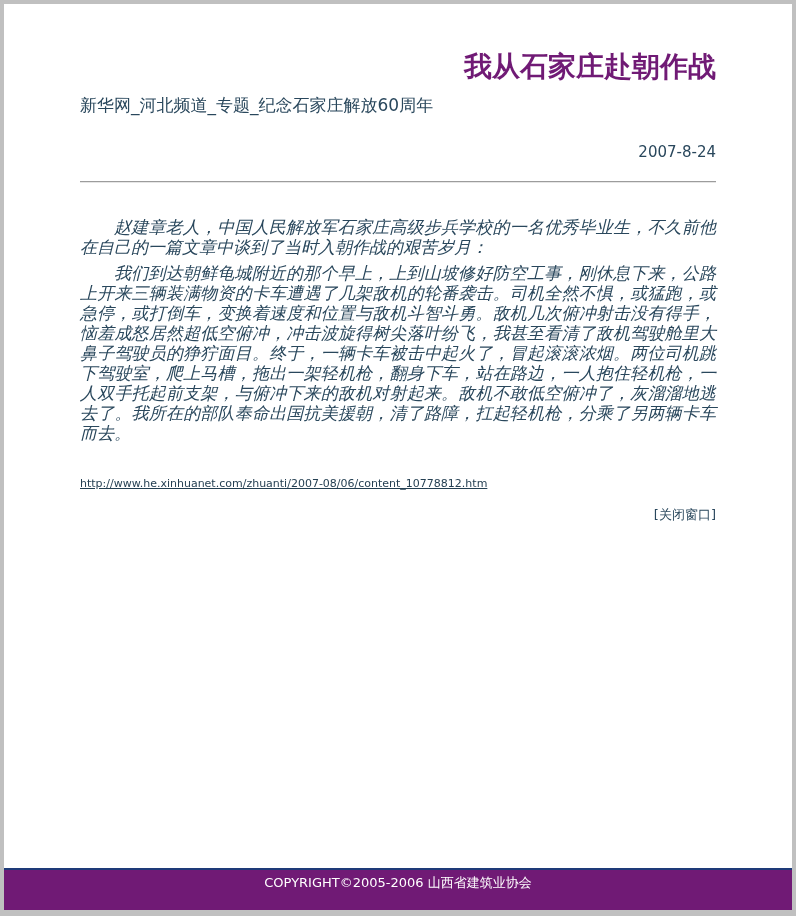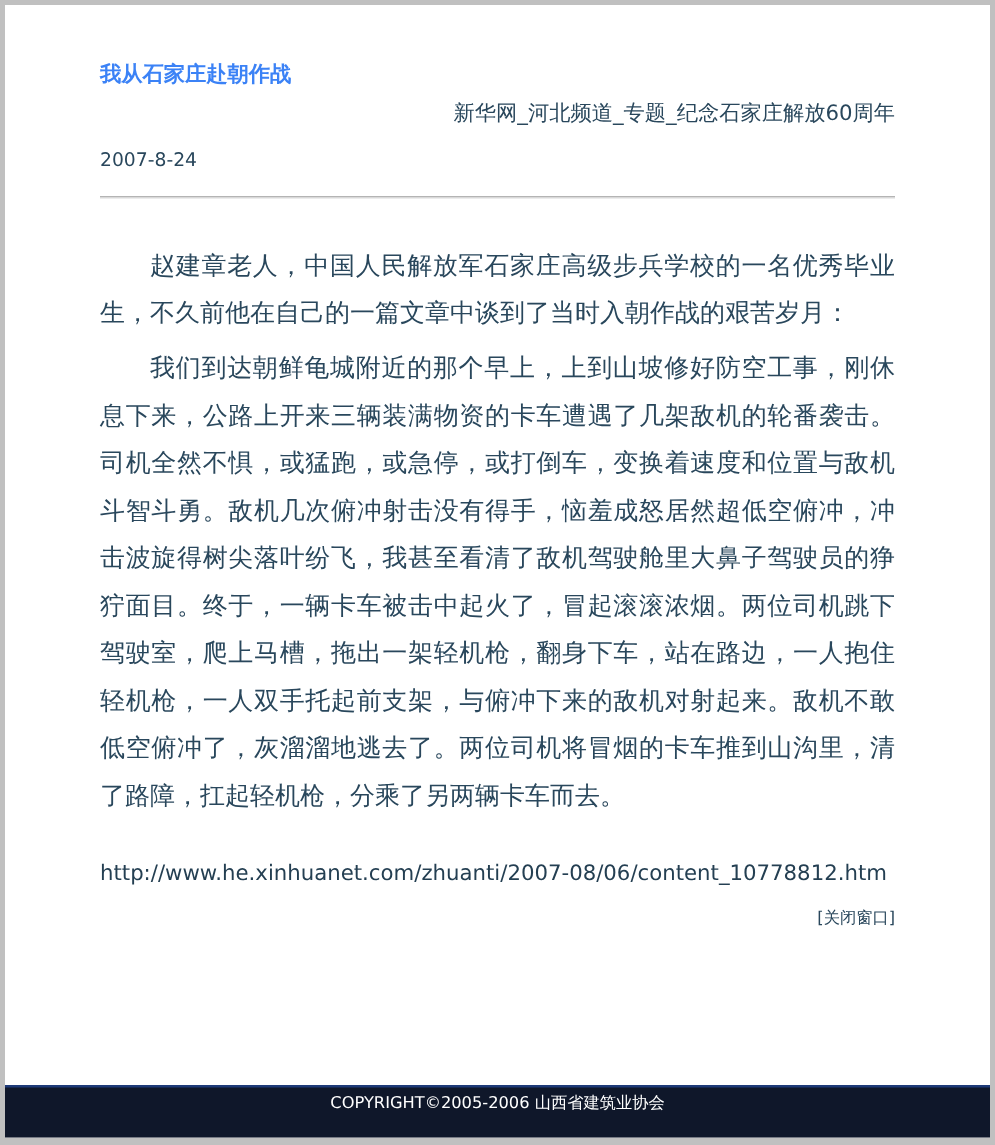--- a/index.html
+++ b/index.html
@@ -20,78 +20,80 @@
     margin: 4px;
     background: #ffffff;
     box-sizing: border-box;
   }
   .content {
     padding: 46px 76px 0 76px;
     color: #29475c;
   }
   .title {
     margin: 0;
-    text-align: left;
-    color: #3b82f6;
-    font-size: 17px;
+    text-align: right;
+    color: #701a75;
+    font-size: 28px;
     font-weight: bold;
     line-height: 1.2;
   }
   .subtitle {
     margin-top: 10px;
-    text-align: right;
+    text-align: left;
     font-size: 17px;
     line-height: 1.3;
   }
   .date {
-    margin-top: 17px;
-    text-align: left;
+    margin-top: 27px;
+    text-align: right;
     font-size: 15px;
   }
   .rule {
     margin-top: 20px;
     height: 0;
     border: none;
     border-top: 1px solid #9c9c9c;
     border-bottom: 1px solid #e6e6e6;
   }
   .body-text {
     margin-top: 34px;
   }
   .body-text p {
     margin: 0 0 6px 0;
-    font-size: 20px;
-    line-height: 38px;
+    font-size: 17px;
+    line-height: 20px;
     text-indent: 2em;
     text-align: justify;
+    font-style: italic;
   }
   .source-url {
     margin-top: 34px;
-    font-size: 17px;
+    font-size: 11px;
     color: #243f52;
     word-break: break-all;
+    text-decoration: underline;
   }
   .close-row {
     margin-top: 16px;
     text-align: right;
     font-size: 13px;
   }
   .close-link {
     color: #29475c;
     text-decoration: none;
     cursor: pointer;
   }
   .footer-bar {
     position: absolute;
     left: 0;
     right: 0;
     bottom: 0;
     height: 42px;
     box-sizing: border-box;
-    background: #0f172a;
+    background: #701a75;
     border-top: 2px solid #1e3a78;
     color: #ffffff;
     text-align: center;
     font-size: 13px;
     padding-top: 4px;
   }
   .footer-bar .line {
     line-height: 17px;
   }
 </style>
@@ -104,21 +106,21 @@
     <h1 class="title">我从石家庄赴朝作战</h1>
 
     <div class="subtitle">新华网_河北频道_专题_纪念石家庄解放60周年</div>
 
     <div class="date">2007-8-24</div>
 
     <hr class="rule">
 
     <div class="body-text">
       <p>赵建章老人，中国人民解放军石家庄高级步兵学校的一名优秀毕业生，不久前他在自己的一篇文章中谈到了当时入朝作战的艰苦岁月：</p>
-      <p>我们到达朝鲜龟城附近的那个早上，上到山坡修好防空工事，刚休息下来，公路上开来三辆装满物资的卡车遭遇了几架敌机的轮番袭击。司机全然不惧，或猛跑，或急停，或打倒车，变换着速度和位置与敌机斗智斗勇。敌机几次俯冲射击没有得手，恼羞成怒居然超低空俯冲，冲击波旋得树尖落叶纷飞，我甚至看清了敌机驾驶舱里大鼻子驾驶员的狰狞面目。终于，一辆卡车被击中起火了，冒起滚滚浓烟。两位司机跳下驾驶室，爬上马槽，拖出一架轻机枪，翻身下车，站在路边，一人抱住轻机枪，一人双手托起前支架，与俯冲下来的敌机对射起来。敌机不敢低空俯冲了，灰溜溜地逃去了。两位司机将冒烟的卡车推到山沟里，清了路障，扛起轻机枪，分乘了另两辆卡车而去。</p>
+      <p>我们到达朝鲜龟城附近的那个早上，上到山坡修好防空工事，刚休息下来，公路上开来三辆装满物资的卡车遭遇了几架敌机的轮番袭击。司机全然不惧，或猛跑，或急停，或打倒车，变换着速度和位置与敌机斗智斗勇。敌机几次俯冲射击没有得手，恼羞成怒居然超低空俯冲，冲击波旋得树尖落叶纷飞，我甚至看清了敌机驾驶舱里大鼻子驾驶员的狰狞面目。终于，一辆卡车被击中起火了，冒起滚滚浓烟。两位司机跳下驾驶室，爬上马槽，拖出一架轻机枪，翻身下车，站在路边，一人抱住轻机枪，一人双手托起前支架，与俯冲下来的敌机对射起来。敌机不敢低空俯冲了，灰溜溜地逃去了。我所在的部队奉命出国抗美援朝，清了路障，扛起轻机枪，分乘了另两辆卡车而去。</p>
     </div>
 
     <div class="source-url">http://www.he.xinhuanet.com/zhuanti/2007-08/06/content_10778812.htm</div>
 
     <div class="close-row">
       <span class="close-link">[关闭窗口]</span>
     </div>
 
   </div>
 

